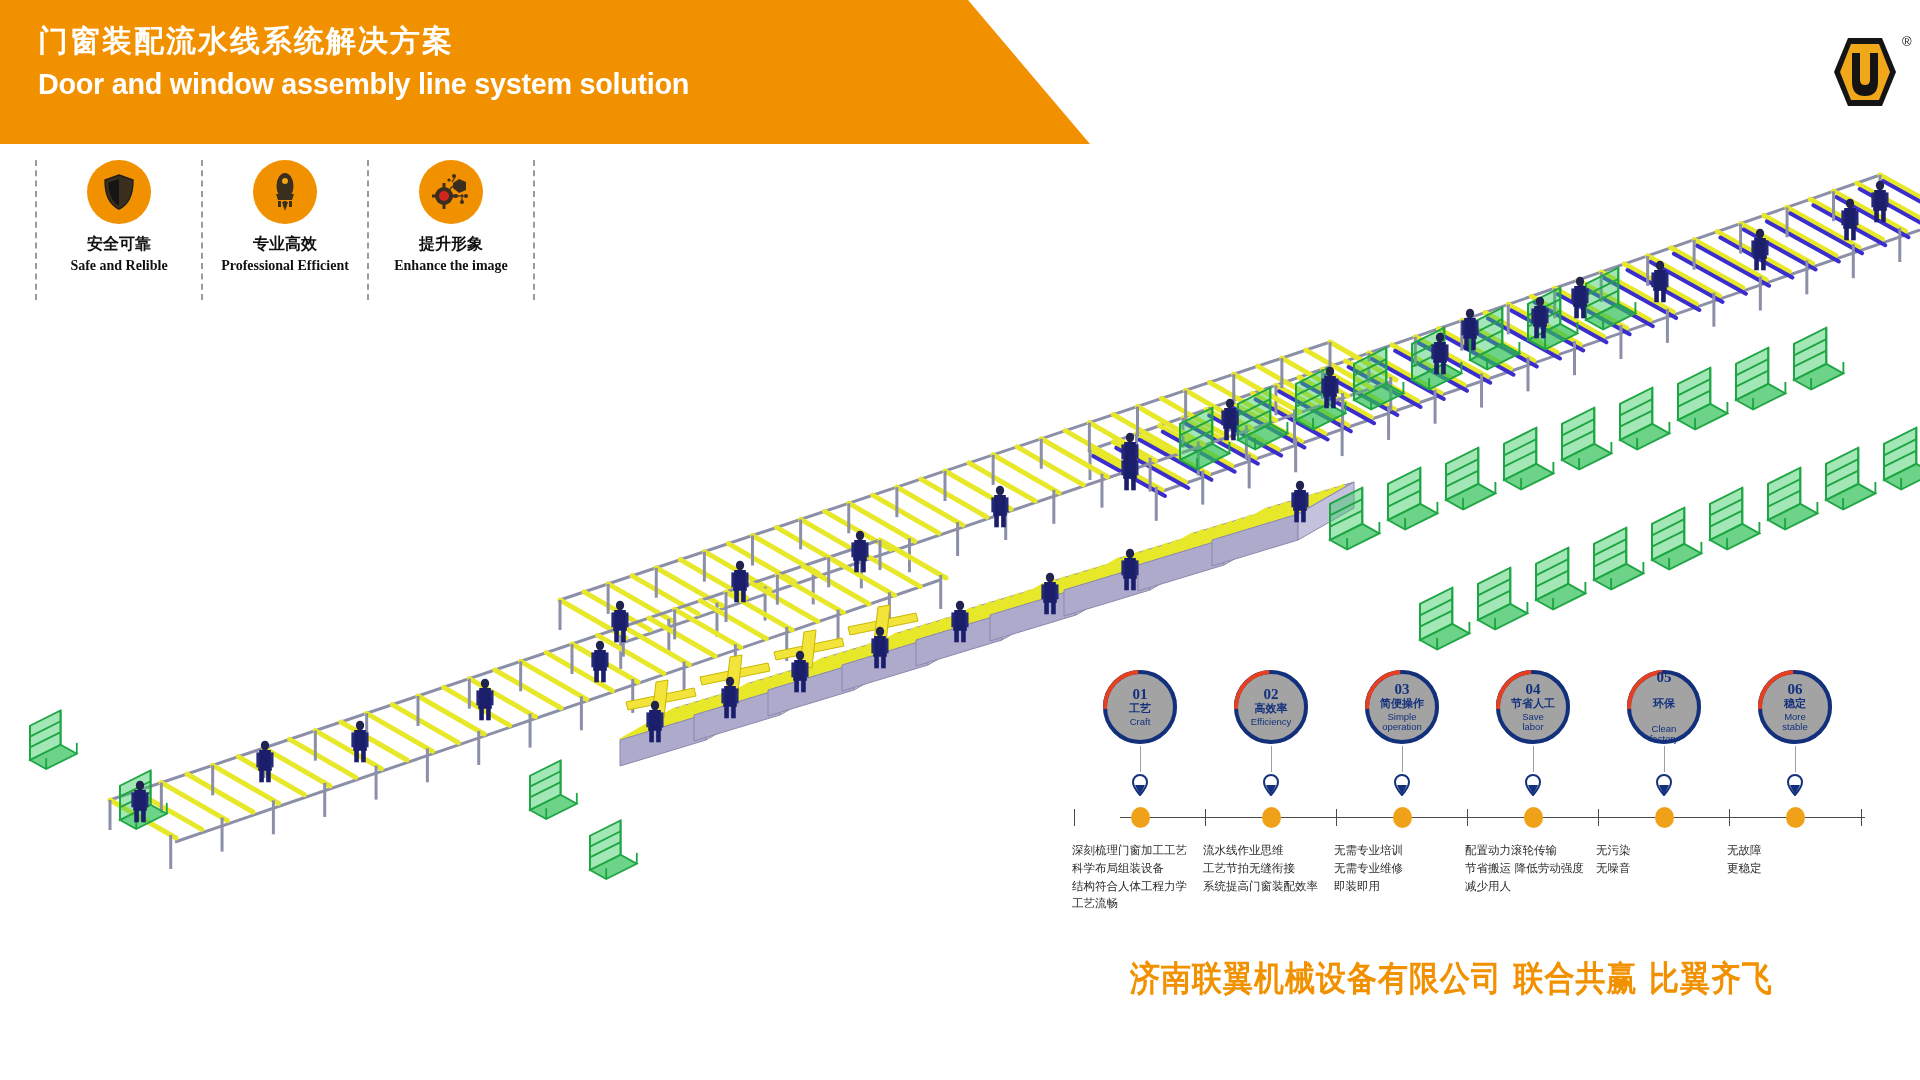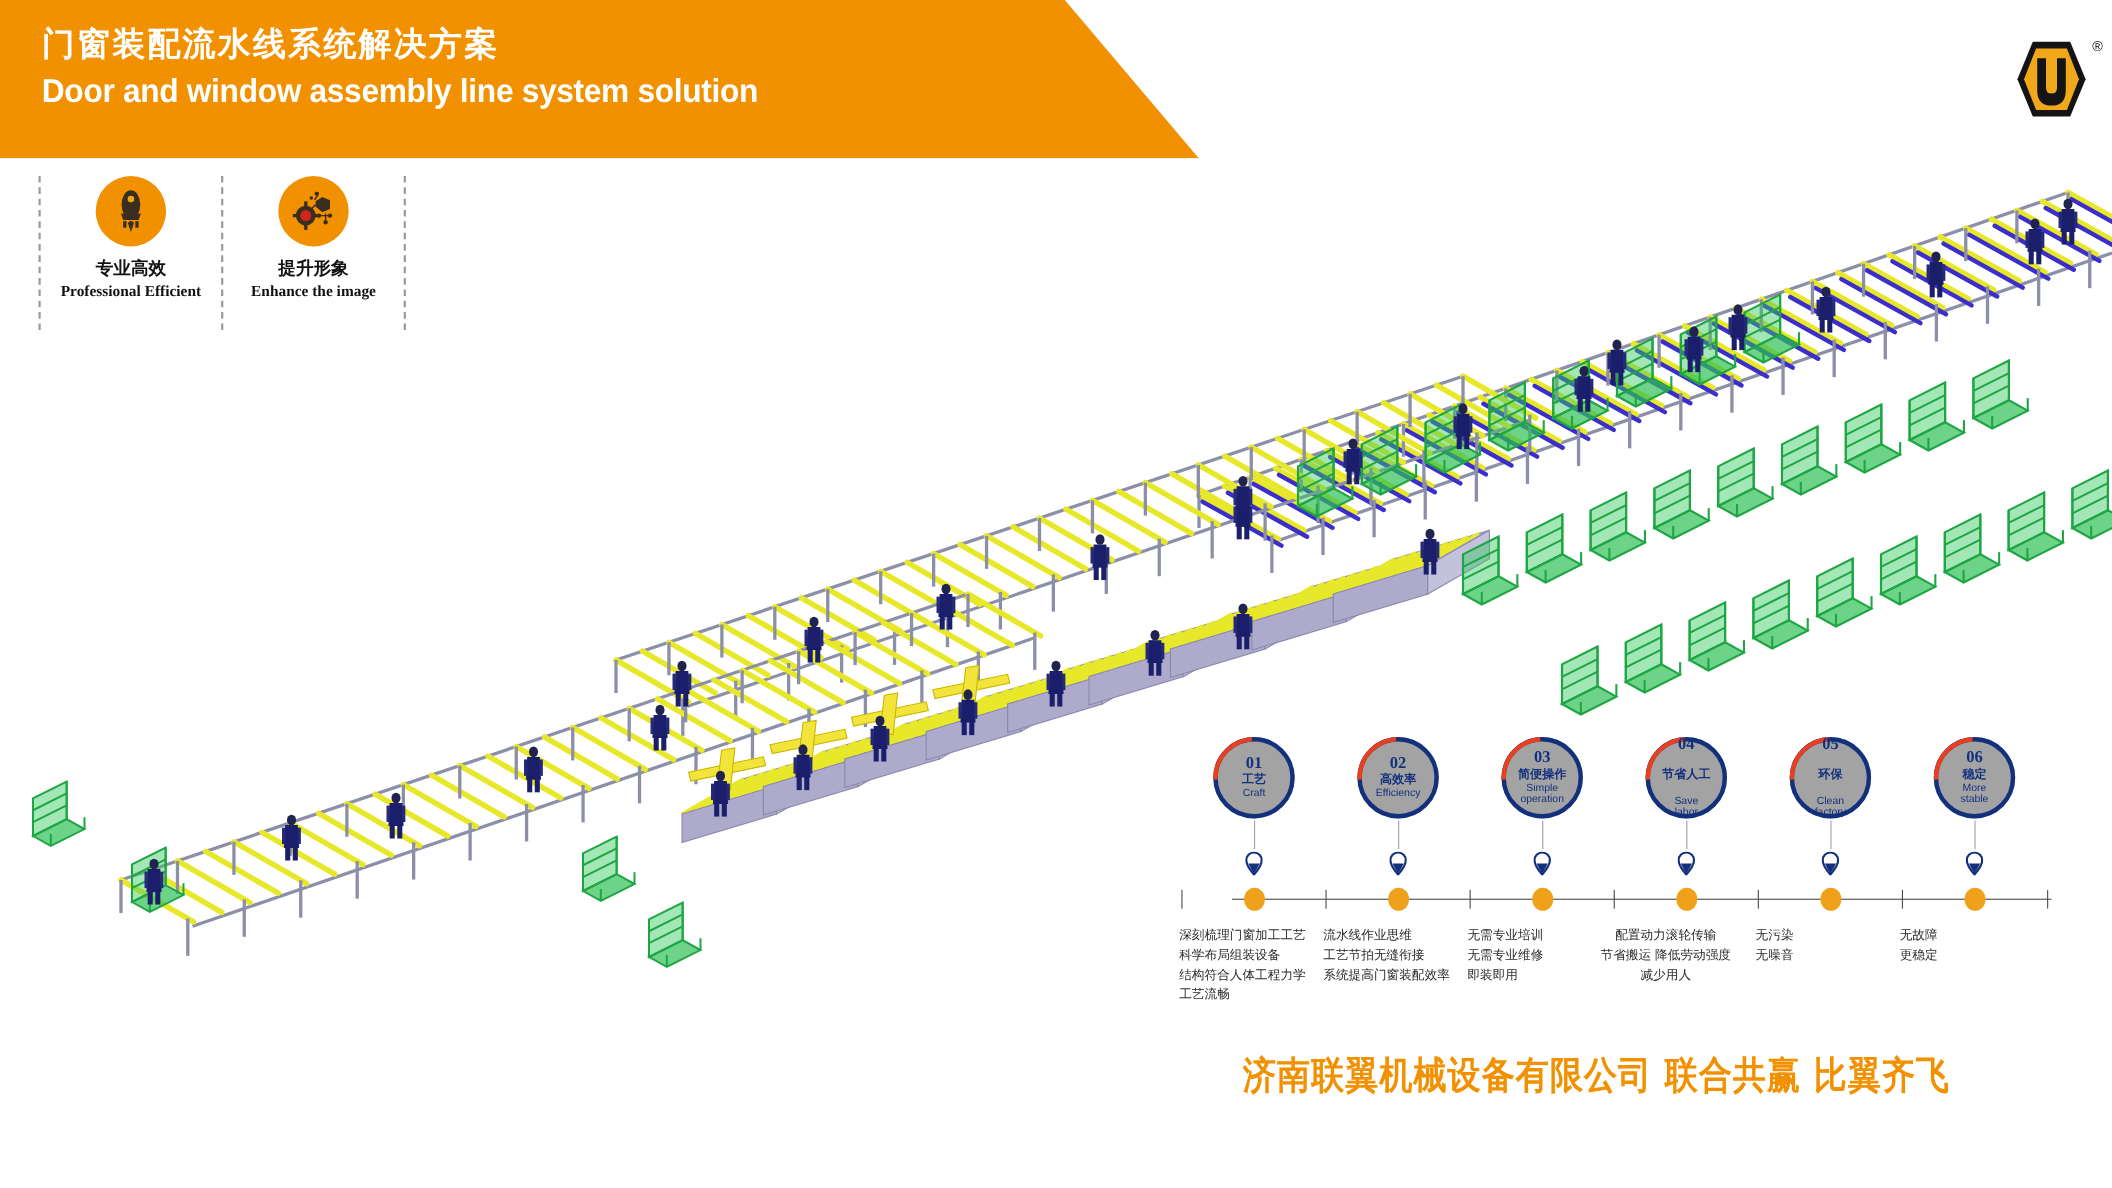--- a/index.html
+++ b/index.html
@@ -94,20 +94,30 @@
       <path d="M20,17 L28,17 L28,44 Q28,49 33,49 Q38,49 38,44 L38,17 L46,17 L46,46
                Q46,60 33,60 Q20,60 20,46 Z" fill="#141414"></path>
       <rect x="29.5" y="17" width="7" height="24" fill="#F0A81A"></rect>
     </svg>
     <span id="logo-reg">®</span>
   </div>
 </div>
 
 <div id="features">
 
+  <div class="feature">
+    <div class="feat-circle">
+      <svg width="34" height="38" viewBox="0 0 34 38">
+        <path d="M17,2 L31,7 C31,22 26,32 17,36 C8,32 3,22 3,7 Z" fill="#3A2E1E" stroke="#1d1d1d" stroke-width="1.4"></path>
+        <path d="M17,6 L17,33 C10,29 6.5,21 6.5,9.5 Z" fill="#151515"></path>
+      </svg>
+    </div>
+    <div class="feat-cn">安全可靠</div>
+    <div class="feat-en">Safe and Relible</div>
+  </div>
 
   <div class="feature">
     <div class="feat-circle">
       <svg width="34" height="40" viewBox="0 0 34 40">
         <ellipse cx="17" cy="14" rx="8.5" ry="13" fill="#3A2E1E"></ellipse>
         <circle cx="17" cy="9" r="3" fill="#F2A414"></circle>
         <path d="M8,22 L26,22 L24,28 L10,28 Z" fill="#3A2E1E"></path>
         <rect x="10" y="29" width="3" height="6" fill="#3A2E1E"></rect>
         <rect x="15.5" y="29" width="3" height="6" fill="#3A2E1E"></rect>
         <rect x="21" y="29" width="3" height="6" fill="#3A2E1E"></rect>
@@ -676,21 +686,21 @@
           <div>operation</div>
         </div>
       </div>
       <div class="stem" style="left: 282px; top: 76px; height: 26px;"></div>
       <div class="pin" style="left: 274px; top: 104px;"><svg width="16" height="22" viewBox="0 0 16 22">
           <path d="M8,1 C12,1 15,4 15,8 C15,13 8,21 8,21 C8,21 1,13 1,8 C1,4 4,1 8,1 Z" fill="#fff" stroke="#12307C" stroke-width="2"></path>
           <path d="M3,11 C5,16 8,20 8,20 C8,20 11,16 13,11 Z" fill="#12307C"></path>
         </svg></div>
       <div class="dot" style="left: 272.5px; top: 137px;"></div>
       <div class="tick" style="left: 216px;"></div>
-      <div class="badge" style="left: 376px; top: 0px; gap: 12px;">
+      <div class="badge" style="left: 376px; top: 0px;">
         <div class="ring"></div>
         <div class="arc"></div>
         <div class="num">04</div>
         <div class="cn">节省人工</div>
         <div class="en">
           <div>Save</div>
           <div>labor</div>
         </div>
       </div>
       <div class="stem" style="left: 413px; top: 76px; height: 26px;"></div>
@@ -746,21 +756,21 @@
       <div class="desc" style="left: 83px;">
         <div>流水线作业思维</div>
         <div>工艺节拍无缝衔接</div>
         <div>系统提高门窗装配效率</div>
       </div>
       <div class="desc" style="left: 214px;">
         <div>无需专业培训</div>
         <div>无需专业维修</div>
         <div>即装即用</div>
       </div>
-      <div class="desc" style="left: 335px; text-align: center;">
+      <div class="desc" style="left: 345px;">
         <div>配置动力滚轮传输</div>
         <div>节省搬运 降低劳动强度</div>
         <div>减少用人</div>
       </div>
       <div class="desc" style="left: 476px;">
         <div>无污染</div>
         <div>无噪音</div>
       </div>
       <div class="desc" style="left: 607px;">
         <div>无故障</div>

